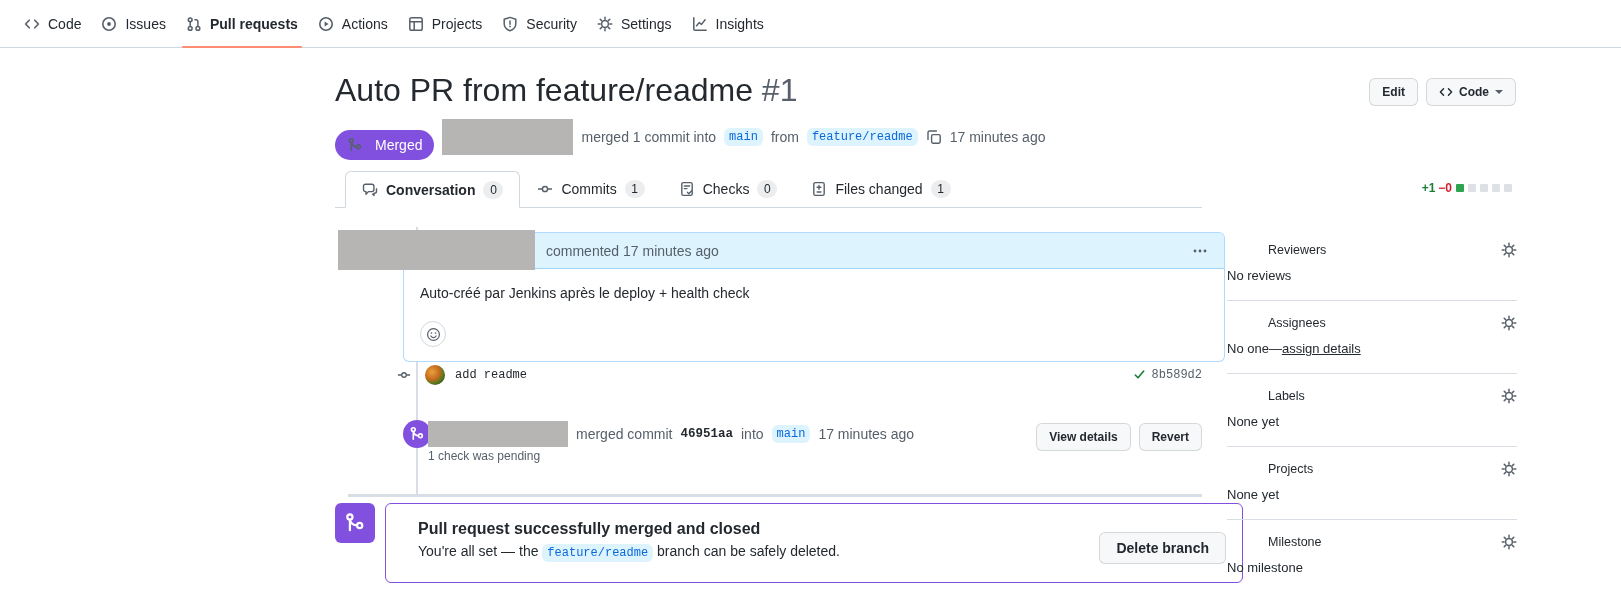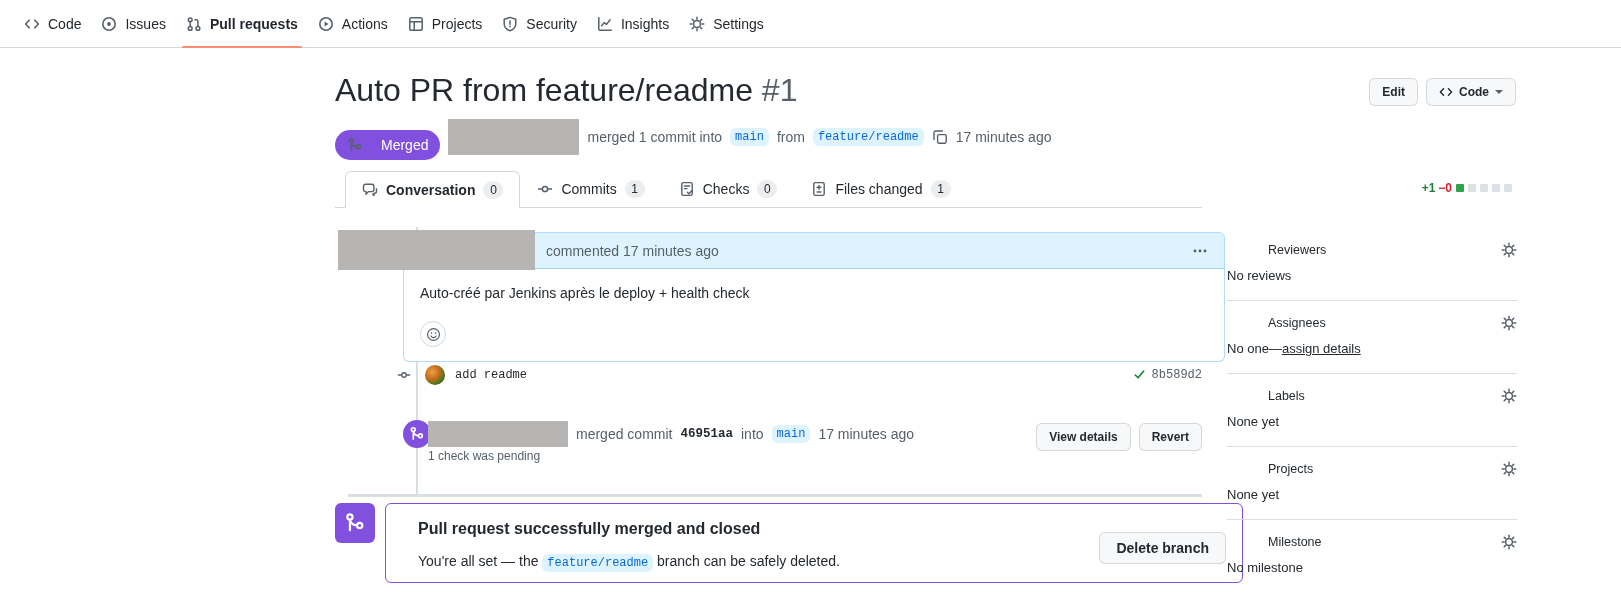--- a/index.html
+++ b/index.html
@@ -27,21 +27,21 @@
   .header-actions { position:absolute; right:105px; top:78px; display:flex; gap:8px; }
   .btn { display:inline-flex; align-items:center; gap:6px; height:28px;
     padding:0 12px; font-size:12px; font-weight:600; color:#24292f;
     background:#f6f8fa; border:1px solid rgba(27,31,36,0.15); border-radius:6px;
     cursor:pointer; white-space:nowrap; }
   .caret { width:0; height:0; border-left:4px solid transparent;
     border-right:4px solid transparent; border-top:4px solid #57606a; }
 
   .byline { position:absolute; left:335px; top:114px; display:flex;
     align-items:center; gap:8px; font-size:14px; color:#57606a; }
-  .merged-badge { display:inline-flex; align-items:center; gap:18px;
+  .merged-badge { display:inline-flex; align-items:center; gap:12px;
     background:#8250df; color:#fff; border-radius:999px; height:30px;
     padding:0 12px; font-size:14px; font-weight:500;margin-top:16px; }
   .redacted { background:#b7b5b3; display:inline-block; }
   .redact-author { width:131px; height:36px; }
   .branch-label { font-family:"Liberation Mono","DejaVu Sans Mono",monospace;
     font-size:12px; color:#0969da; background:#ddf4ff; border-radius:6px;
     padding:2px 5px; cursor:pointer; }
   .byline .ic { color:#57606a; cursor:pointer; }
 
   
@@ -104,21 +104,21 @@
   .actions-sep { position:absolute; left:348px; top:494px; width:854px; height:3px;
     background:#d8dee4; }
 
   
   .banner-icon { position:absolute; left:335px; top:503px; width:40px; height:40px;
     background:#8250df; border-radius:6px; color:#fff; display:flex;
     align-items:center; justify-content:center; }
   .merged-box { position:absolute; left:385px; top:503px; width:858px; height:80px;
     border:1px solid #8250df; border-radius:6px; background:#fff; padding:15px 32px; }
   .merged-box h3 { font-size:16px; font-weight:700; line-height:20px; }
-  .merged-sub { margin-top:14px; font-size:14px; color:#24292f; line-height:16px; }
+  .merged-sub { margin-top:0; font-size:14px; color:#24292f; line-height:24px; }
   .delete-btn { position:absolute; right:16px; top:28px; height:32px;
     padding:0 16px; font-size:14px; }
 
   
   .sidebar { position:absolute; left:1227px; top:228px; width:290px; }
   .side-section { padding:14px 0 17px; border-bottom:1px solid #d8dee4; }
   .side-section.last { border-bottom:none; }
   .side-head { display:flex; align-items:center; justify-content:space-between; }
   .side-title { font-size:12.5px; font-weight:400; color:#24292f;padding-left:41px; }
   .side-gear { color:#57606a; cursor:pointer; }
@@ -243,29 +243,29 @@
       <span>Projects</span>
     </a>
     <a class="nav-item">
       <svg class="ic" width="16" height="16">
           <use href="#sym-shield"></use>
         </svg>
       <span>Security</span>
     </a>
     <a class="nav-item">
       <svg class="ic" width="16" height="16">
+          <use href="#sym-gear"></use>
+        </svg>
+      <span>Settings</span>
+    </a>
+    <a class="nav-item">
+      <svg class="ic" width="16" height="16">
           <use href="#sym-graph"></use>
         </svg>
       <span>Insights</span>
-    </a>
-    <a class="nav-item">
-      <svg class="ic" width="16" height="16">
-          <use href="#sym-gear"></use>
-        </svg>
-      <span>Settings</span>
     </a>
   </nav>
 
   <h1 class="pr-title">
     <span>Auto PR from feature/readme</span>
     <span class="pr-number">#1</span>
   </h1>
 
   <div class="header-actions">
     <button class="btn">

